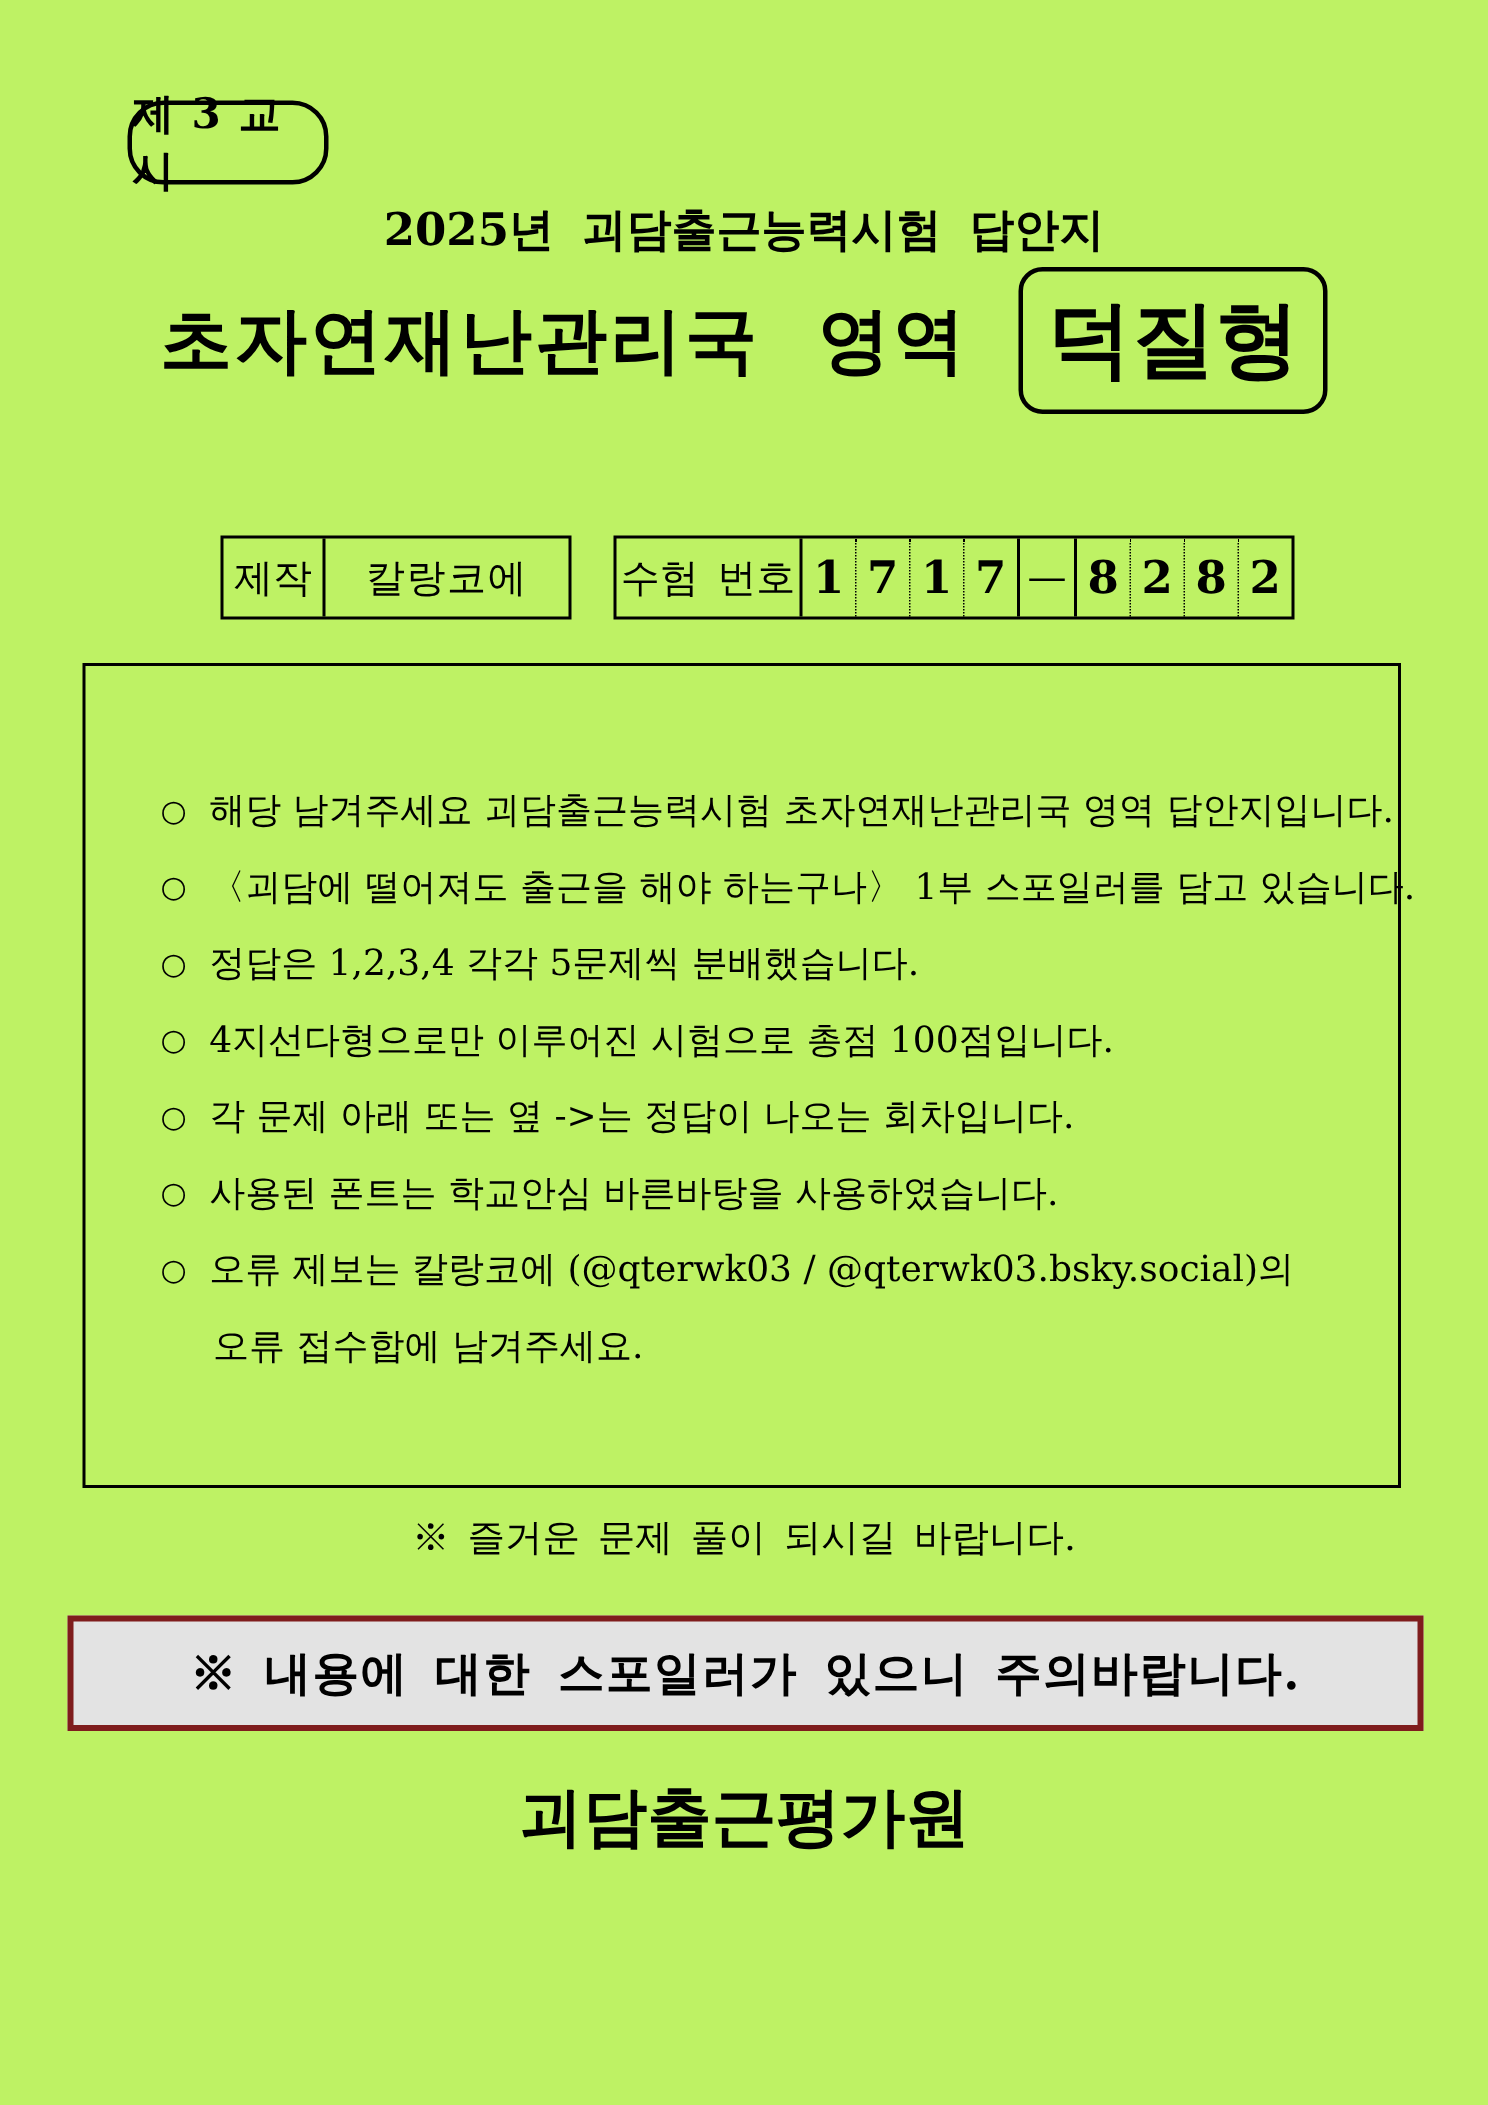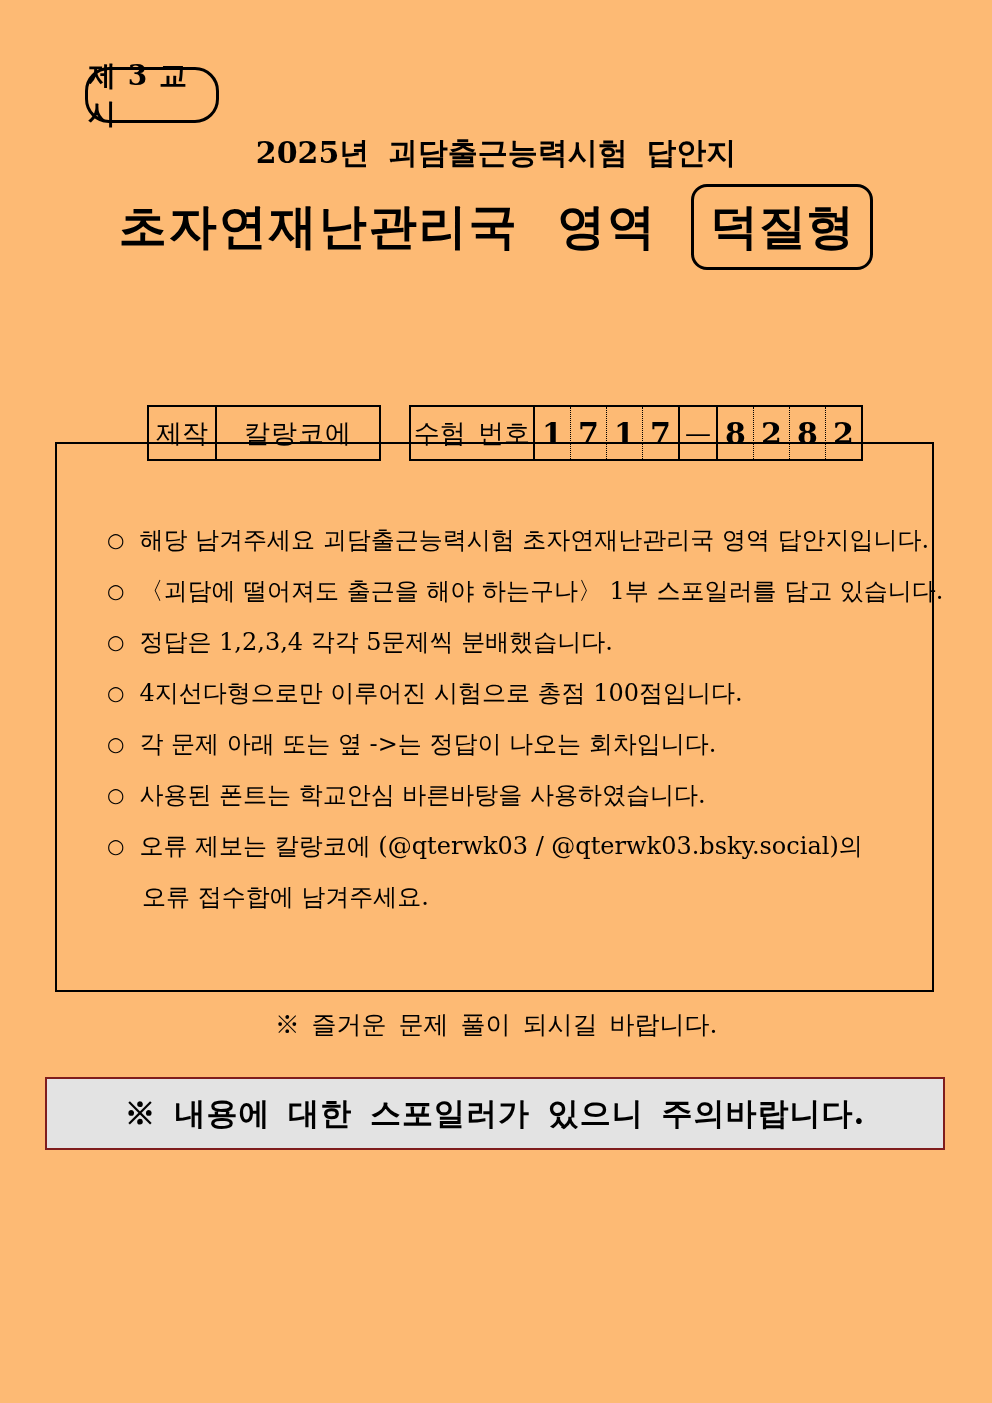--- a/index.html
+++ b/index.html
@@ -1,20 +1,20 @@
 <!DOCTYPE html>
 <html><head>
 <meta charset="utf-8">
 <style>
   html,body{margin:0;padding:0;background:#888;}
   .page{
     position:relative;
     width:992px;height:1403px;
     margin:0 auto;
-    background:#fdba74;
+    background:#bef264;
     font-family:"DejaVu Serif","Liberation Serif",serif;
     color:#000;
     overflow:hidden;
   }
   
   .badge{
     position:absolute;left:85px;top:67px;
     width:128px;height:50px;
     border:3px solid #000;border-radius:24px;
     display:flex;align-items:center;justify-content:center;
@@ -31,26 +31,26 @@
     position:absolute;top:186px;left:0;right:0;height:82px;
     display:flex;align-items:center;justify-content:center;
   }
   .main-title{
     font-size:48px;font-weight:bold;word-spacing:20px;letter-spacing:2px;
   }
   .type-box{
     margin-left:34px;
     border:3px solid #000;border-radius:16px;
     padding:8px 16px;
-    font-size:48px;font-weight:bold;
+    font-size:56px;font-weight:bold;
   }
   
   .tables-row{
     position:absolute;left:147px;top:357px;
-    display:flex;align-items:flex-start;margin-top:48px;
+    display:flex;align-items:flex-start;
   }
   .maker-table{
     display:flex;border:2px solid #000;height:52px;
   }
   .maker-label{
     width:66px;border-right:2px solid #000;
     display:flex;align-items:center;justify-content:center;
     font-size:26px;
   }
   .maker-value{
@@ -102,21 +102,21 @@
   
   .footer-note{
     position:absolute;top:1008px;left:0;right:0;
     text-align:center;font-size:25px;word-spacing:4px;
   }
   
   .warning-box{
     position:absolute;left:45px;top:1077px;
     width:896px;height:69px;
     background:#e3e3e3;
-    border:2px solid #7f1d1d;
+    border:4px solid #7f1d1d;
     display:flex;align-items:center;justify-content:center;
     font-size:31px;font-weight:bold;word-spacing:6px;letter-spacing:1px;
   }
   
   .org-name{
     position:absolute;top:1183px;left:0;right:0;
     text-align:center;
     font-size:43px;font-weight:bold;
   }
 </style>
@@ -193,14 +193,15 @@
       </div>
     </div>
   </div>
 
   <div class="footer-note">※ 즐거운 문제 풀이 되시길 바랍니다.</div>
 
   <div class="warning-box">
     <span>※ 내용에 대한 스포일러가 있으니 주의바랍니다.</span>
   </div>
 
+  <div class="org-name">괴담출근평가원</div>
 
 </div>
 
 </body></html>

